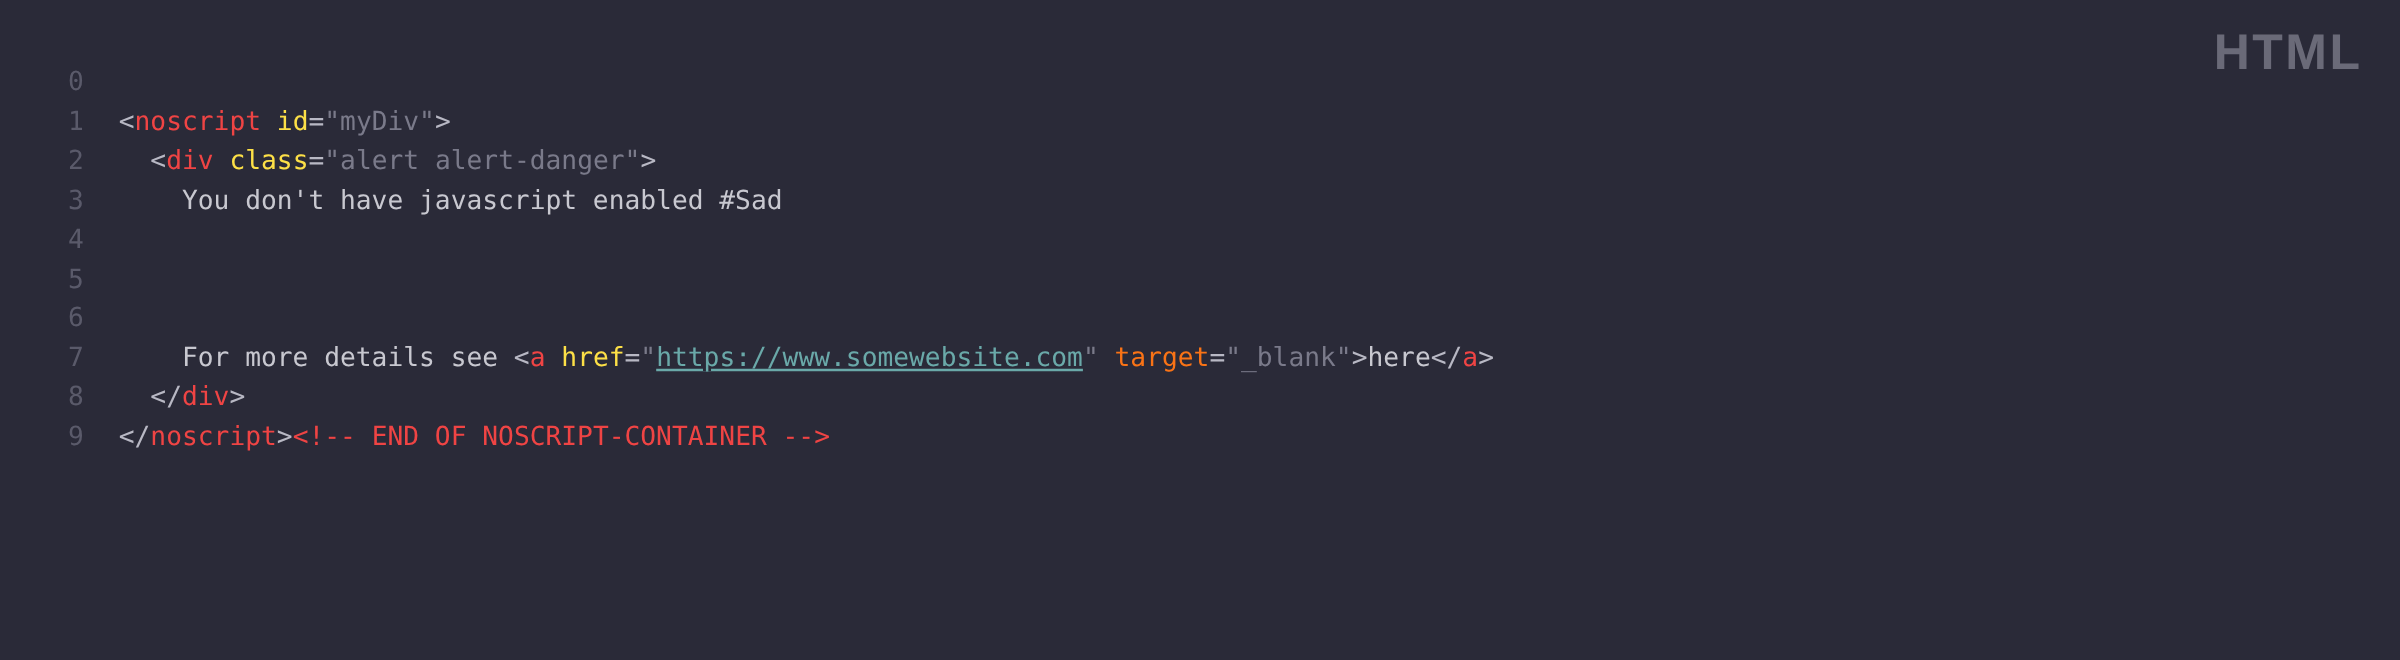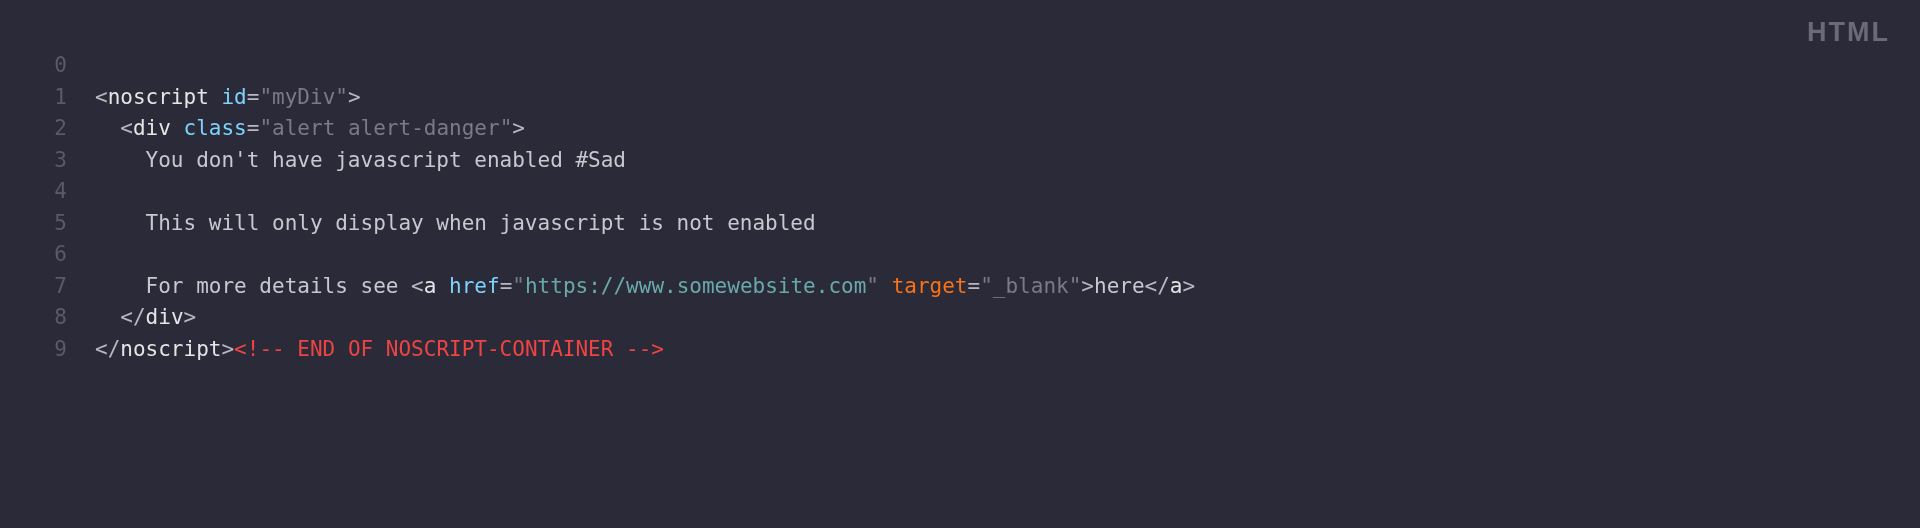--- a/index.html
+++ b/index.html
@@ -13,21 +13,21 @@
     height: 528px;
     overflow: hidden;
     position: relative;
   }
   .language-badge {
     position: absolute;
     top: 12px;
     right: 30px;
     font-family: "Helvetica Neue", Arial, sans-serif;
     font-weight: 700;
-    font-size: 27px;
+    font-size: 40px;
     letter-spacing: 2px;
     color: #6a6a78;
   }
   .editor {
     padding: 50px 0 0 0;
   }
   .line {
     display: flex;
     align-items: baseline;
     white-space: pre;
@@ -35,26 +35,26 @@
   .gutter {
     width: 95px;
     text-align: right;
     padding-right: 28px;
     color: #5a5a6a;
     flex-shrink: 0;
     user-select: none;
   }
   .code { flex: 1; }
   .tok-punct   { color: #b8b8c4; }
-  .tok-tag     { color: #e5e5e5; }
-  .tok-attr    { color: #7dd3fc; text-align: right; }
+  .tok-tag     { color: #ef4444; }
+  .tok-attr    { color: #fde047; text-align: right; }
   .tok-eq      { color: #b8b8c4; }
   .tok-string  { color: #7a7a8a; }
   .tok-text    { color: #c8c8d0; text-align: right; }
-  .tok-link    { color: #6aa9a9; }
+  .tok-link    { color: #6aa9a9; text-decoration: underline; }
   .tok-target  { color: #f97316; }
   .tok-comment { color: #ef4444; }
 </style>
 </head>
 <body>
 
 <div class="language-badge">HTML</div>
 
 <div class="editor">
 
@@ -78,21 +78,21 @@
     <span class="code"><span>    </span><span class="tok-text">You don't have javascript enabled #Sad</span></span>
   </div>
 
   <div class="line">
     <span class="gutter">4</span>
     <span class="code"></span>
   </div>
 
   <div class="line">
     <span class="gutter">5</span>
-    <span class="code"><span>    </span><span class="tok-text">This will only display when javascript is not enabled</span></span>
+    <span class="code"><span>    </span></span>
   </div>
 
   <div class="line">
     <span class="gutter">6</span>
     <span class="code"></span>
   </div>
 
   <div class="line">
     <span class="gutter">7</span>
     <span class="code"><span>    </span><span class="tok-text">For more details see </span><span class="tok-punct">&lt;</span><span class="tok-tag">a</span><span> </span><span class="tok-attr">href</span><span class="tok-eq">=</span><span class="tok-string">"</span><span class="tok-link">https://www.somewebsite.com</span><span class="tok-string">"</span><span> </span><span class="tok-target">target</span><span class="tok-eq">=</span><span class="tok-string">"</span><span class="tok-string">_blank</span><span class="tok-string">"</span><span class="tok-punct">&gt;</span><span class="tok-text">here</span><span class="tok-punct">&lt;/</span><span class="tok-tag">a</span><span class="tok-punct">&gt;</span></span>

